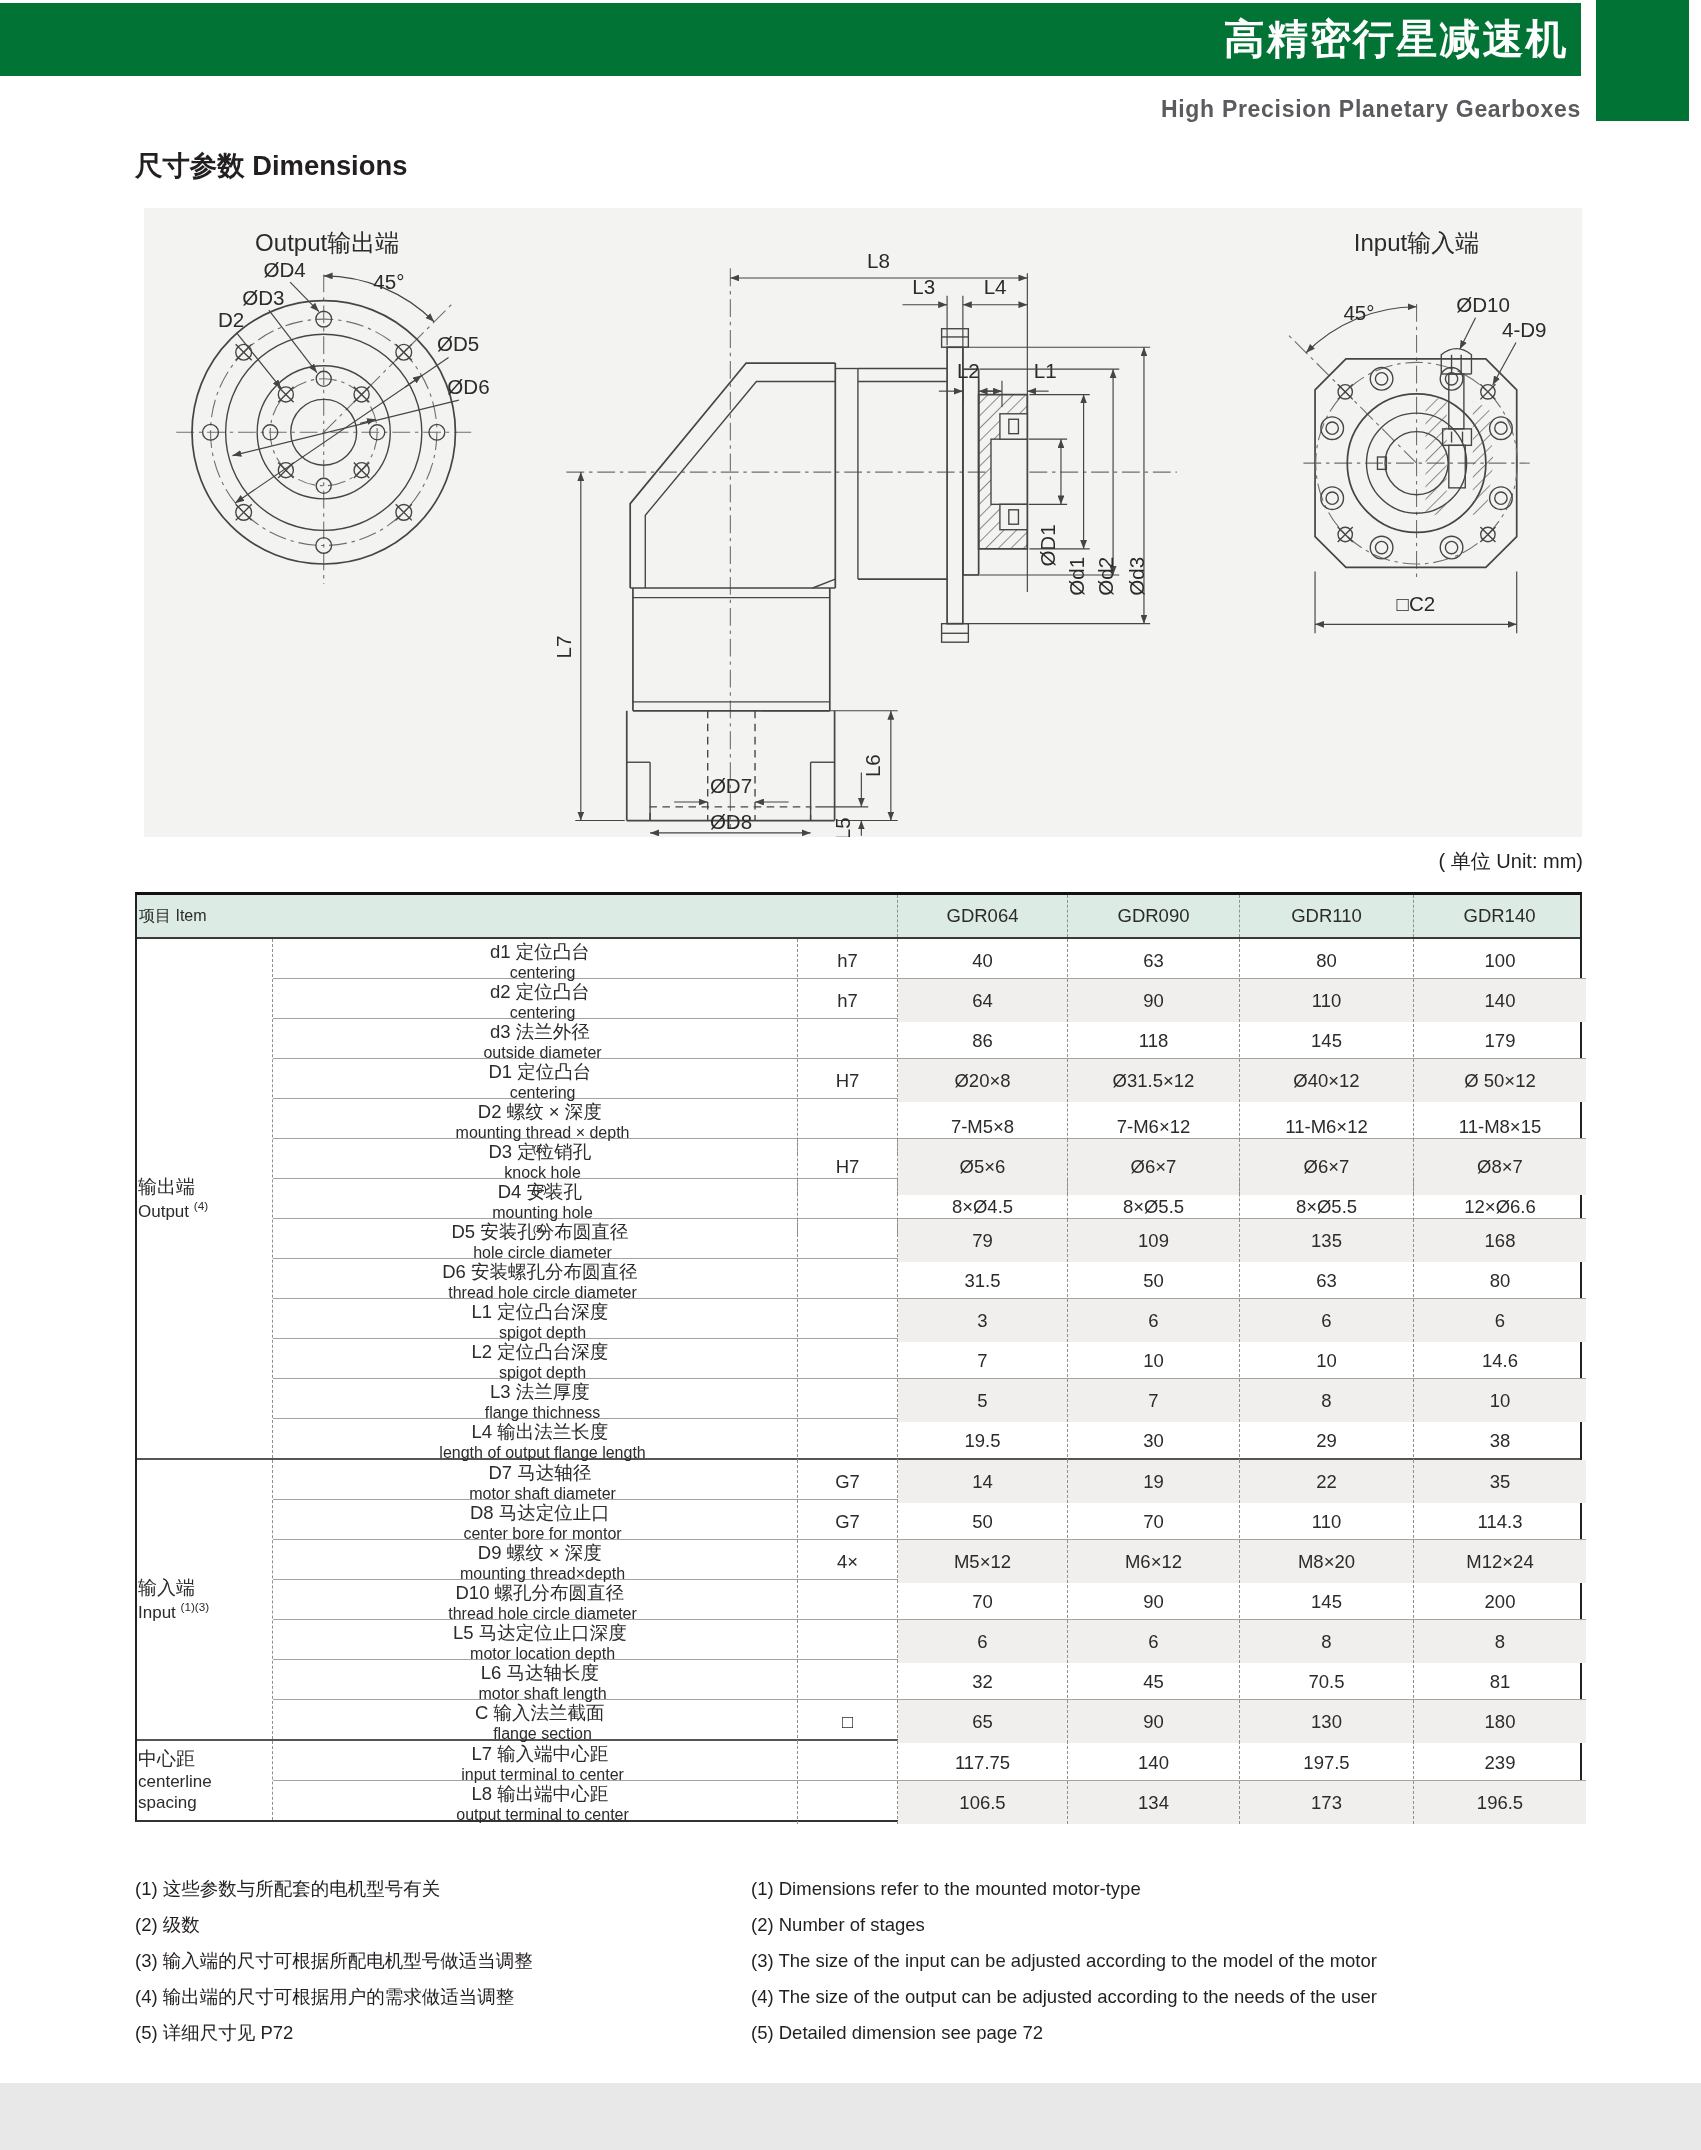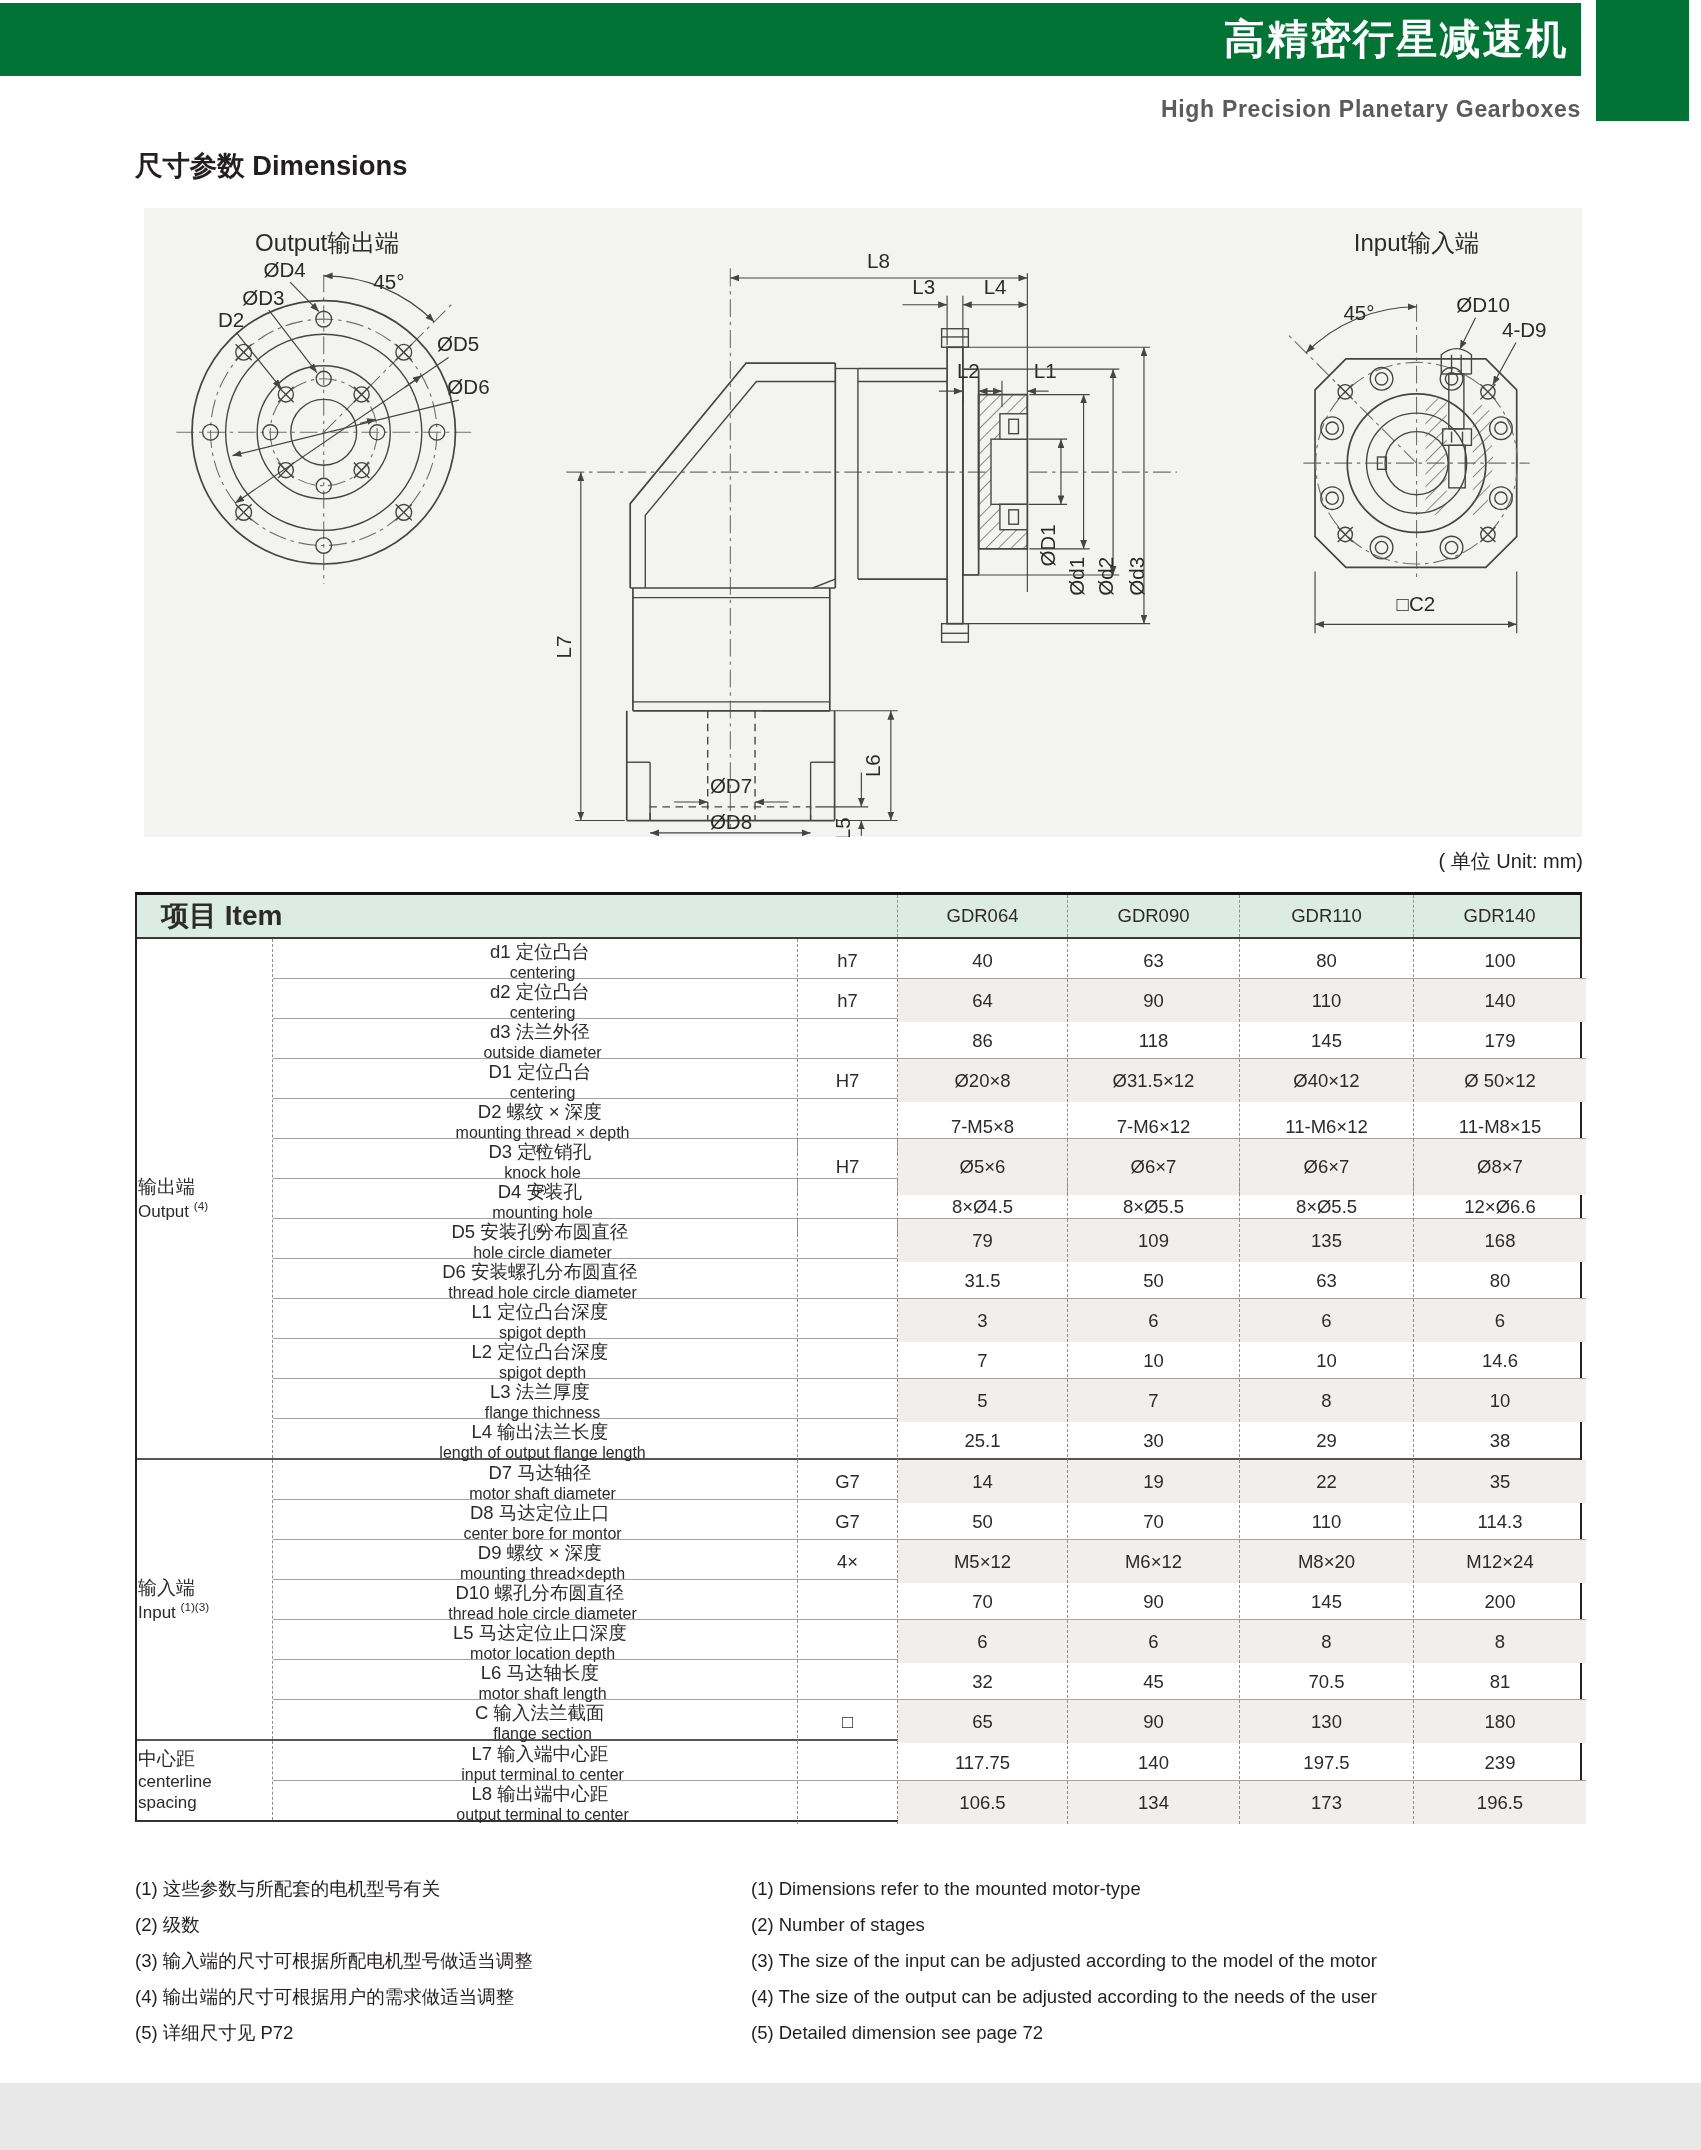--- a/index.html
+++ b/index.html
@@ -33,21 +33,21 @@
 
   
   .gtable {
     position:absolute; left:135px; top:892px; width:1447px; box-sizing:border-box;
     border-top:3.4px solid #111; border-bottom:2.7px solid #333;
     border-left:2.1px solid #222; border-right:2.1px solid #222;
     font-size:18.5px; color:#2b2b2b;
   }
   .gt-header { display:grid; grid-template-columns:760px 170px 172px 174px 172px; height:42px;
     background:#dcebe3; border-bottom:2.1px solid #3a3a3a; align-items:center; }
-  .gt-header .hitem { padding-left:24px; font-size:28px;font-weight:bold; }
+  .gt-header .hitem { padding-left:2px; font-size:16px; }
   .gt-header .hmodel { text-align:center; border-left:1.4px dashed #8f8f8f; height:100%;
     display:flex; align-items:center; justify-content:center; box-sizing:border-box; }
   .gt-group { display:flex; }
   .gt-group + .gt-group { border-top:2.1px solid #555; }
   .gcell { width:135px; flex:0 0 135px; display:flex; flex-direction:column; justify-content:center;
     padding-left:1px; box-sizing:border-box; line-height:1.25; }
   .gcell .gzh { font-size:19px; }
   .gcell .gen { font-size:17px; }
   .gt-rows { flex:1; border-left:1.4px dashed #8f8f8f; }
   .gt-row { display:grid; grid-template-columns:525px 100px 170px 172px 174px 172px; height:39px; align-items:center; }
@@ -532,21 +532,21 @@
               <div class="cell val">7</div>
               <div class="cell val">8</div>
               <div class="cell val">10</div>
             </div>
             <div class="gt-row">
               <div class="cell lbl">
                 <span class="zh">L4 输出法兰长度</span>
                 <span class="en">length of output flange length</span>
               </div>
               <div class="cell tol"></div>
-              <div class="cell val">25.1</div>
+              <div class="cell val">19.5</div>
               <div class="cell val">30</div>
               <div class="cell val">29</div>
               <div class="cell val">38</div>
             </div>
           </div>
         </div>
         <div class="gt-group">
           <div class="gcell">
             <div class="gzh">输入端</div>
             <div class="gen">Input <sup>(1)(3)</sup></div>

